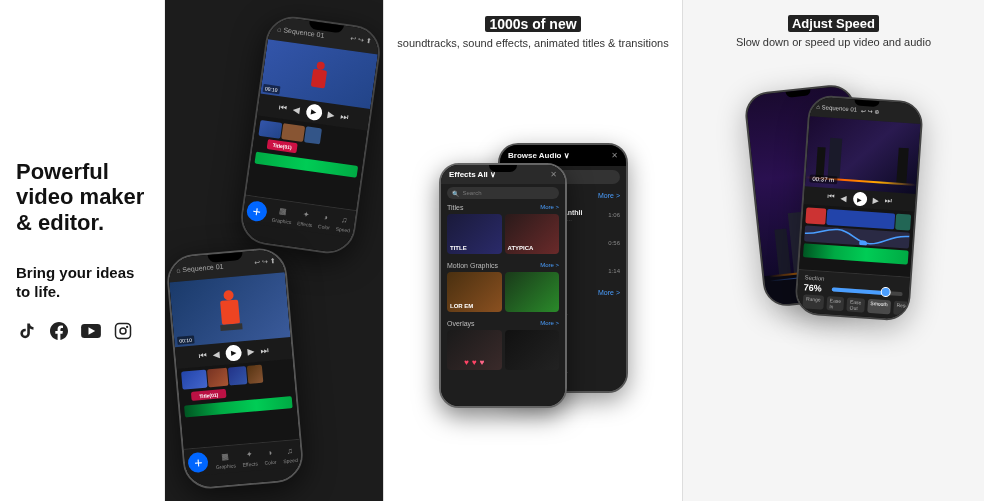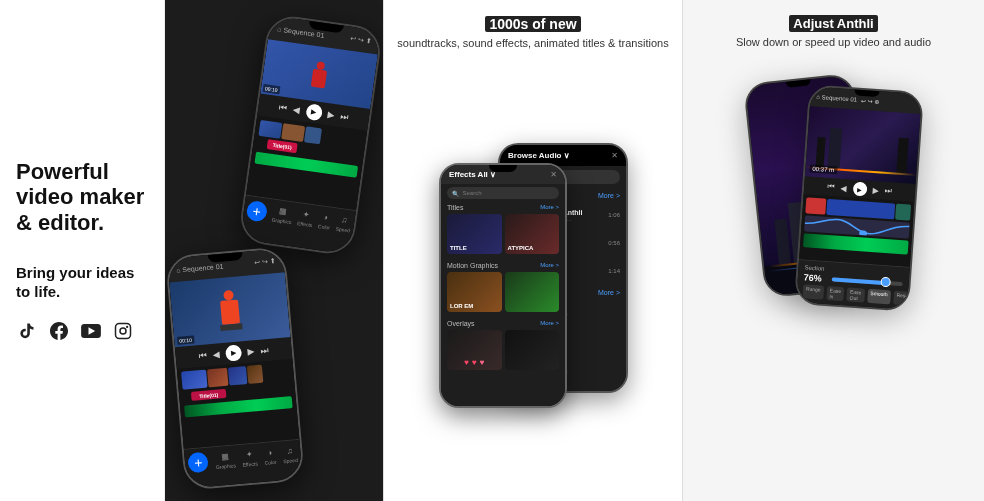--- a/index.html
+++ b/index.html
@@ -160,21 +160,21 @@
       color: #fff;
       padding: 1px 4px;
       border-radius: 2px;
     }
 
     .panel-4-subtitle {
       font-size: 11px;
       color: #333;
       text-align: center;
       line-height: 1.4;
-      margin-bottom: 8px;
+      margin-bottom: 18px;
     }
 
     
     .phone-ui {
       width: 100%;
       height: 100%;
       background: #1a1a1a;
       display: flex;
       flex-direction: column;
     }
@@ -1014,21 +1014,21 @@
           </div>
         </div>
       </div>
     </div>
   </div>
 </div>
 
 <div class="panel panel-4">
   <div class="panel-4-content">
     <div class="panel-4-title">
-      <span class="highlight">Adjust Anthli</span>
+      <span class="highlight">Adjust Speed</span>
     </div>
     <div class="panel-4-subtitle">Slow down or speed up video and audio</div>
 
     <div style="position:relative;flex:1;width:100%;">
 
       <div class="p4-phone p4-phone-back">
         <div class="phone-notch" style="width:25px;height:6px;"></div>
         <div class="city-bg">
 
           <div style="position:absolute;bottom:30px;left:15px;width:12px;height:45px;background:#1a1a2a;"></div>

